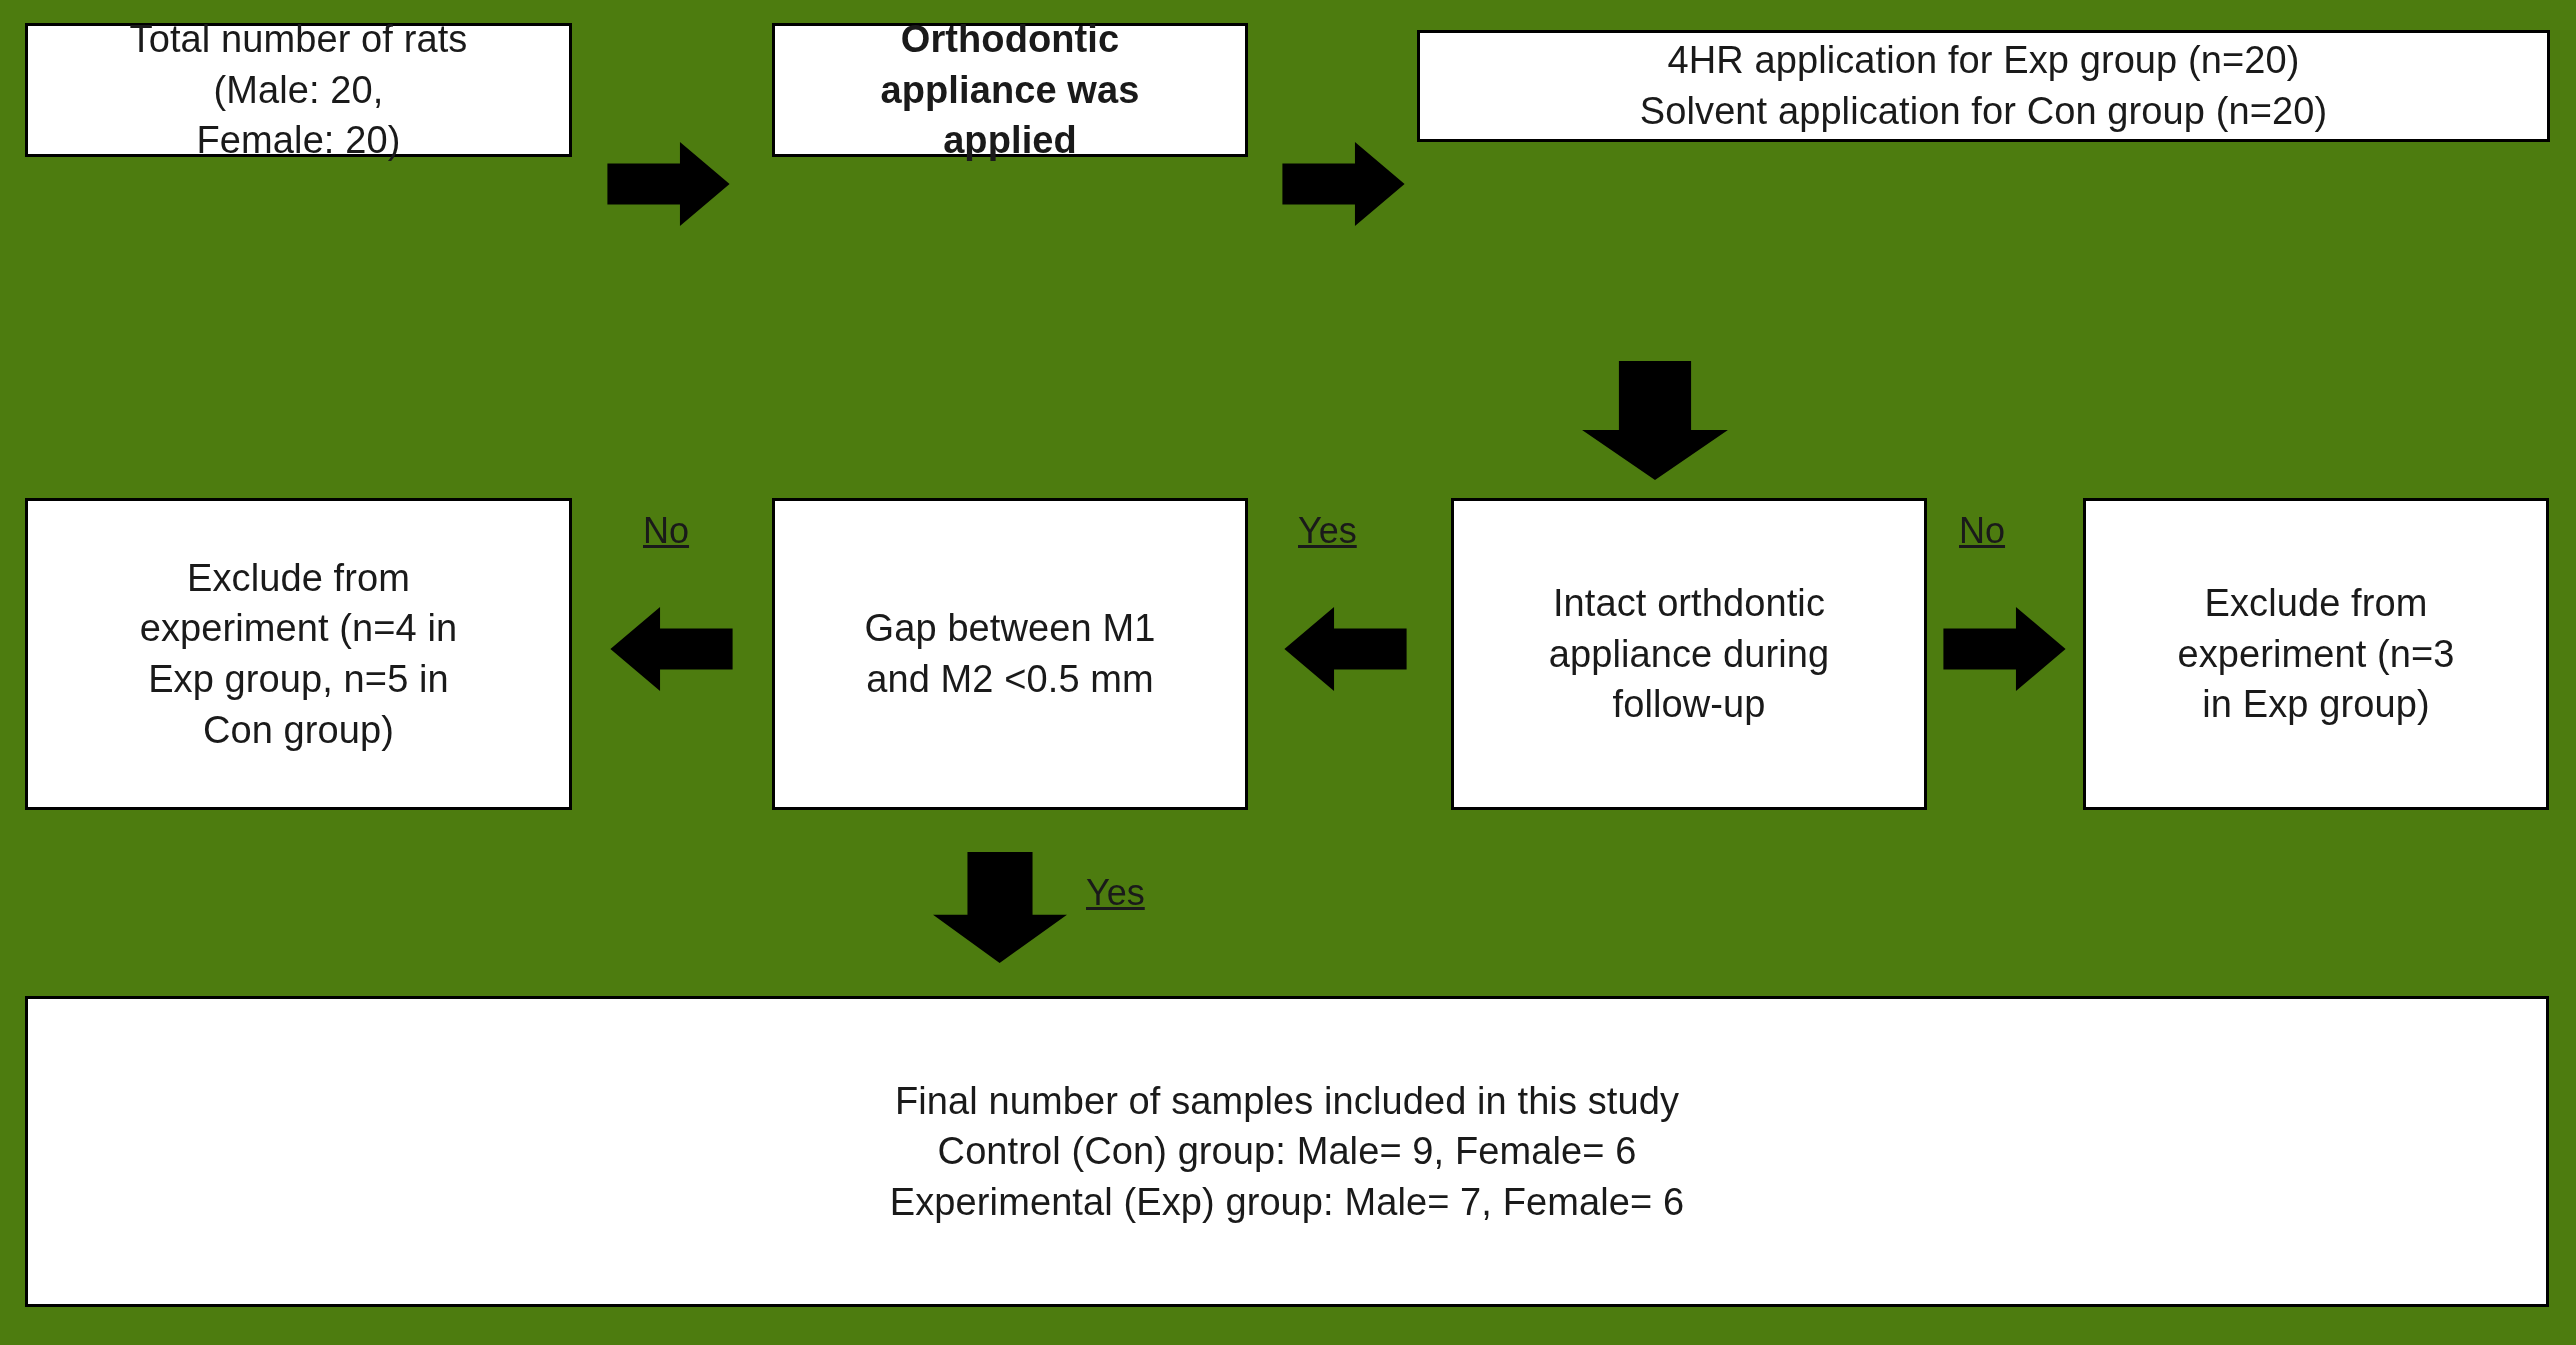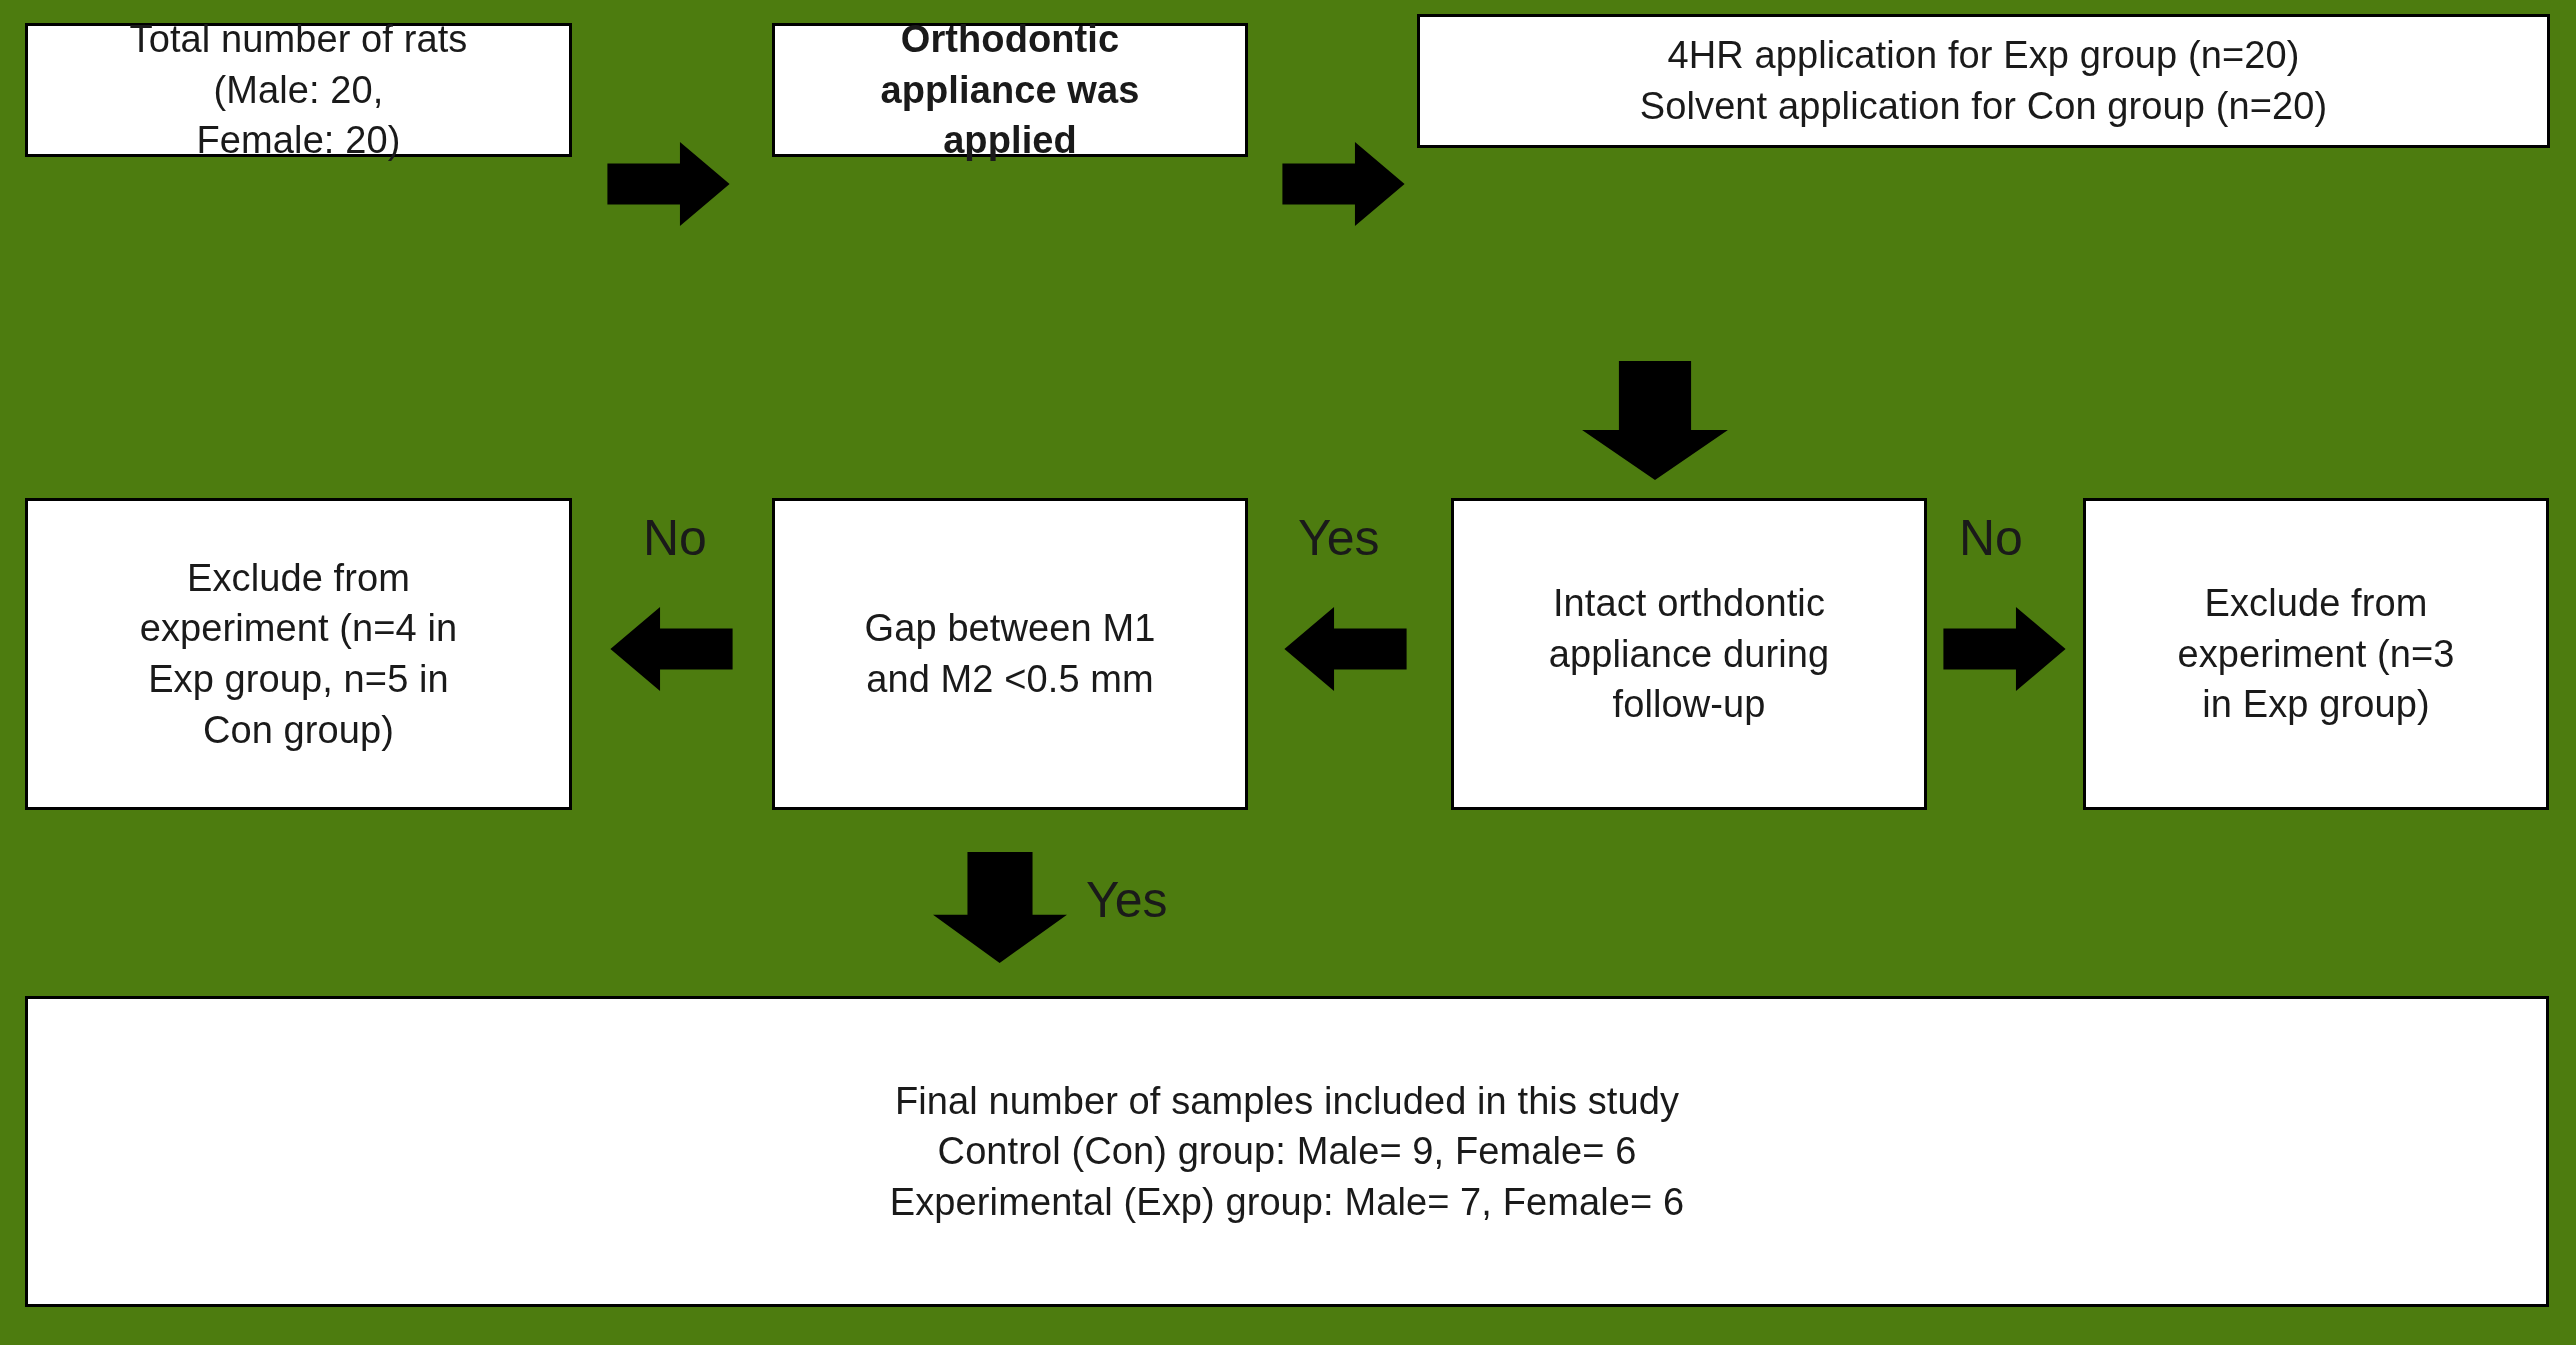--- a/index.html
+++ b/index.html
@@ -28,24 +28,25 @@
   .box-text {
     font-size: 38px;
     line-height: 1.33;
     color: #1a1a1a;
     white-space: pre-line;
     letter-spacing: 0.1px;
     padding: 0 10.7px;
   }
   .label {
     position: absolute;
-    font-size: 50px;
+    font-size: 36px;
     line-height: 1;
     color: #1a1a1a;
     white-space: nowrap;
+    text-decoration: underline;
   }
   .arrow {
     position: absolute;
   }
   .arrow svg { display: block; }
 </style>
 </head>
 <body>
 
 <div id="canvas">
@@ -67,21 +68,21 @@
 appliance was
 applied</div>
   </div>
 
   <div class="arrow" style="left:1282px; top:142px; width:123px; height:84px;">
     <svg viewBox="0 0 160 110" width="123" height="84">
       <polygon points="0,28 95,28 95,0 160,55 95,110 95,82 0,82" fill="#000000"></polygon>
     </svg>
   </div>
 
-  <div class="box" style="left:1417px; top:14px; width:1133px; height:134px;">
+  <div class="box" style="left:1417px; top:30px; width:1133px; height:112px;">
     <div class="box-text">4HR application for Exp group (n=20)
 Solvent application  for Con group (n=20)</div>
   </div>
 
   <div class="arrow" style="left:1582px; top:361px; width:146px; height:119px;">
     <svg viewBox="0 0 190 155" width="146" height="119">
       <polygon points="48,0 142,0 142,90 190,90 95,155 0,90 48,90" fill="#000000"></polygon>
     </svg>
   </div>
 

